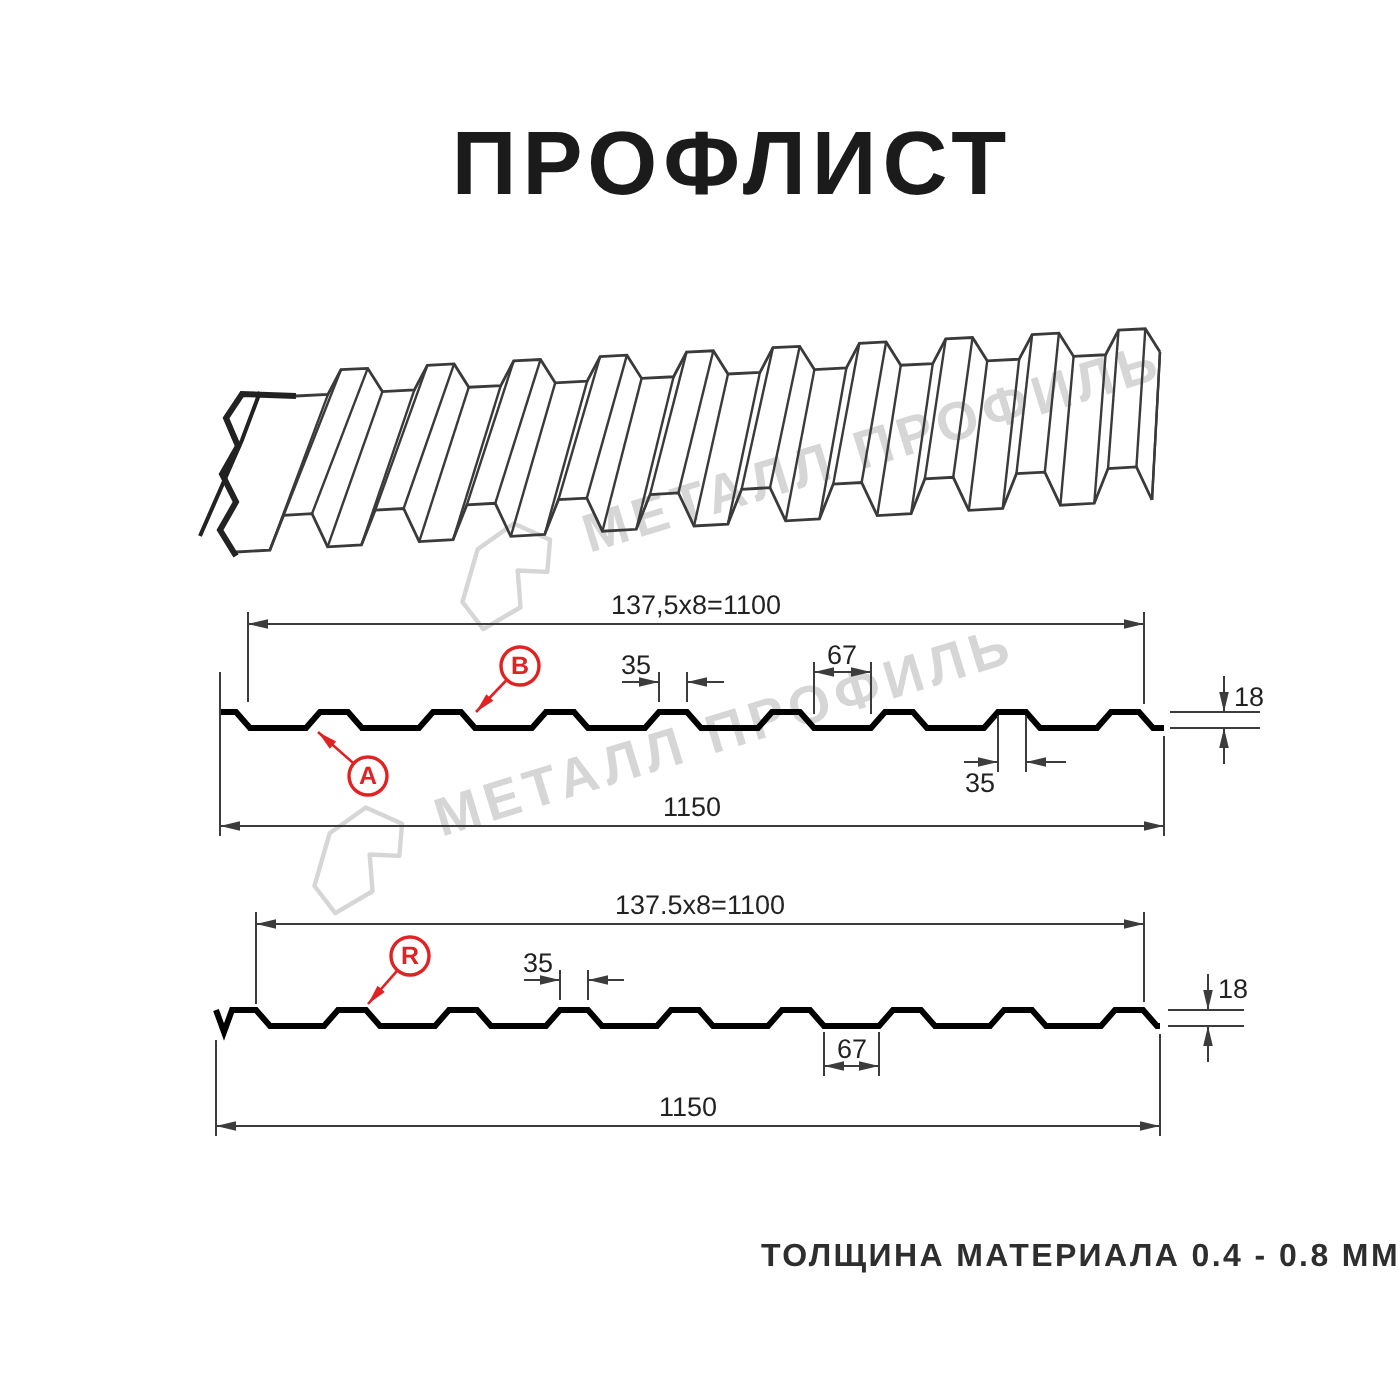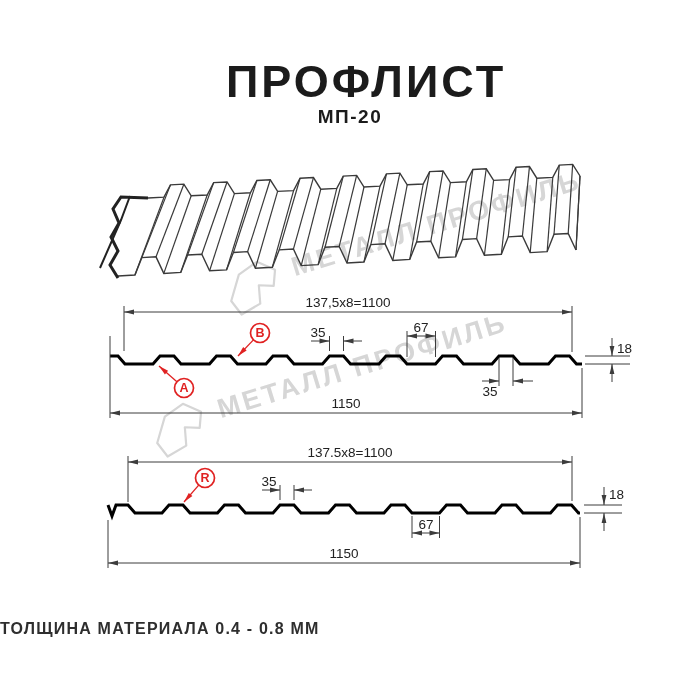--- a/index.html
+++ b/index.html
@@ -2,37 +2,36 @@
 <html><head>
 <meta charset="utf-8">
 <style>
   html,body{margin:0;padding:0;background:#fff;}
   #page{position:relative;width:700px;height:700px;background:#ffffff;overflow:hidden;
         font-family:"Liberation Sans",sans-serif;}
   .title{position:absolute;left:0;top:56px;width:700px;text-align:center;
          font-size:45px;font-weight:800;letter-spacing:3px;color:#1b1b1b;z-index:3;padding-left:16px;}
   .subtitle{position:absolute;left:0;top:106px;width:700px;text-align:center;
          font-size:19px;font-weight:700;letter-spacing:1.5px;color:#1b1b1b;z-index:3;}
-  .footer-note{position:absolute;left:0;top:620px;width:700px;text-align:left;
+  .footer-note{position:absolute;left:0;top:620px;width:700px;text-align:right;
          font-size:16px;font-weight:600;letter-spacing:1.2px;color:#2e2e2e;z-index:3;}
   .wm{position:absolute;display:flex;align-items:center;gap:10px;z-index:1;
       transform:rotate(-17deg);transform-origin:30px 50%;}
   .wm-text{font-size:27px;font-weight:700;letter-spacing:3px;color:#d6d6d6;white-space:nowrap;}
   .wm-logo{flex:0 0 auto;margin-top:14px;}
   #art{position:absolute;left:0;top:0;z-index:2;}
   text.dim{font-family:"Liberation Sans",sans-serif;font-size:13.5px;fill:#222;}
   text.callout{font-family:"Liberation Sans",sans-serif;font-size:12.5px;font-weight:700;}
 </style>
 </head>
 <body>
 
 <div id="page">
 
   <div class="title">ПРОФЛИСТ</div>
-  <div class="subtitle">МП-20</div>
 
   <div class="wm" style="left:222px;top:248px;">
     <svg class="wm-logo" width="62" height="50" viewBox="0 0 62 50">
       <polygon points="4,32 19,9 40,2 55,15 49,30 35,25 31,43 10,48" fill="none" stroke="#d6d6d6" stroke-width="2.2" stroke-linejoin="round"></polygon>
     </svg>
     <span class="wm-text">МЕТАЛЛ ПРОФИЛЬ</span>
   </div>
 
   <div class="wm" style="left:148px;top:390px;">
     <svg class="wm-logo" width="62" height="50" viewBox="0 0 62 50">

